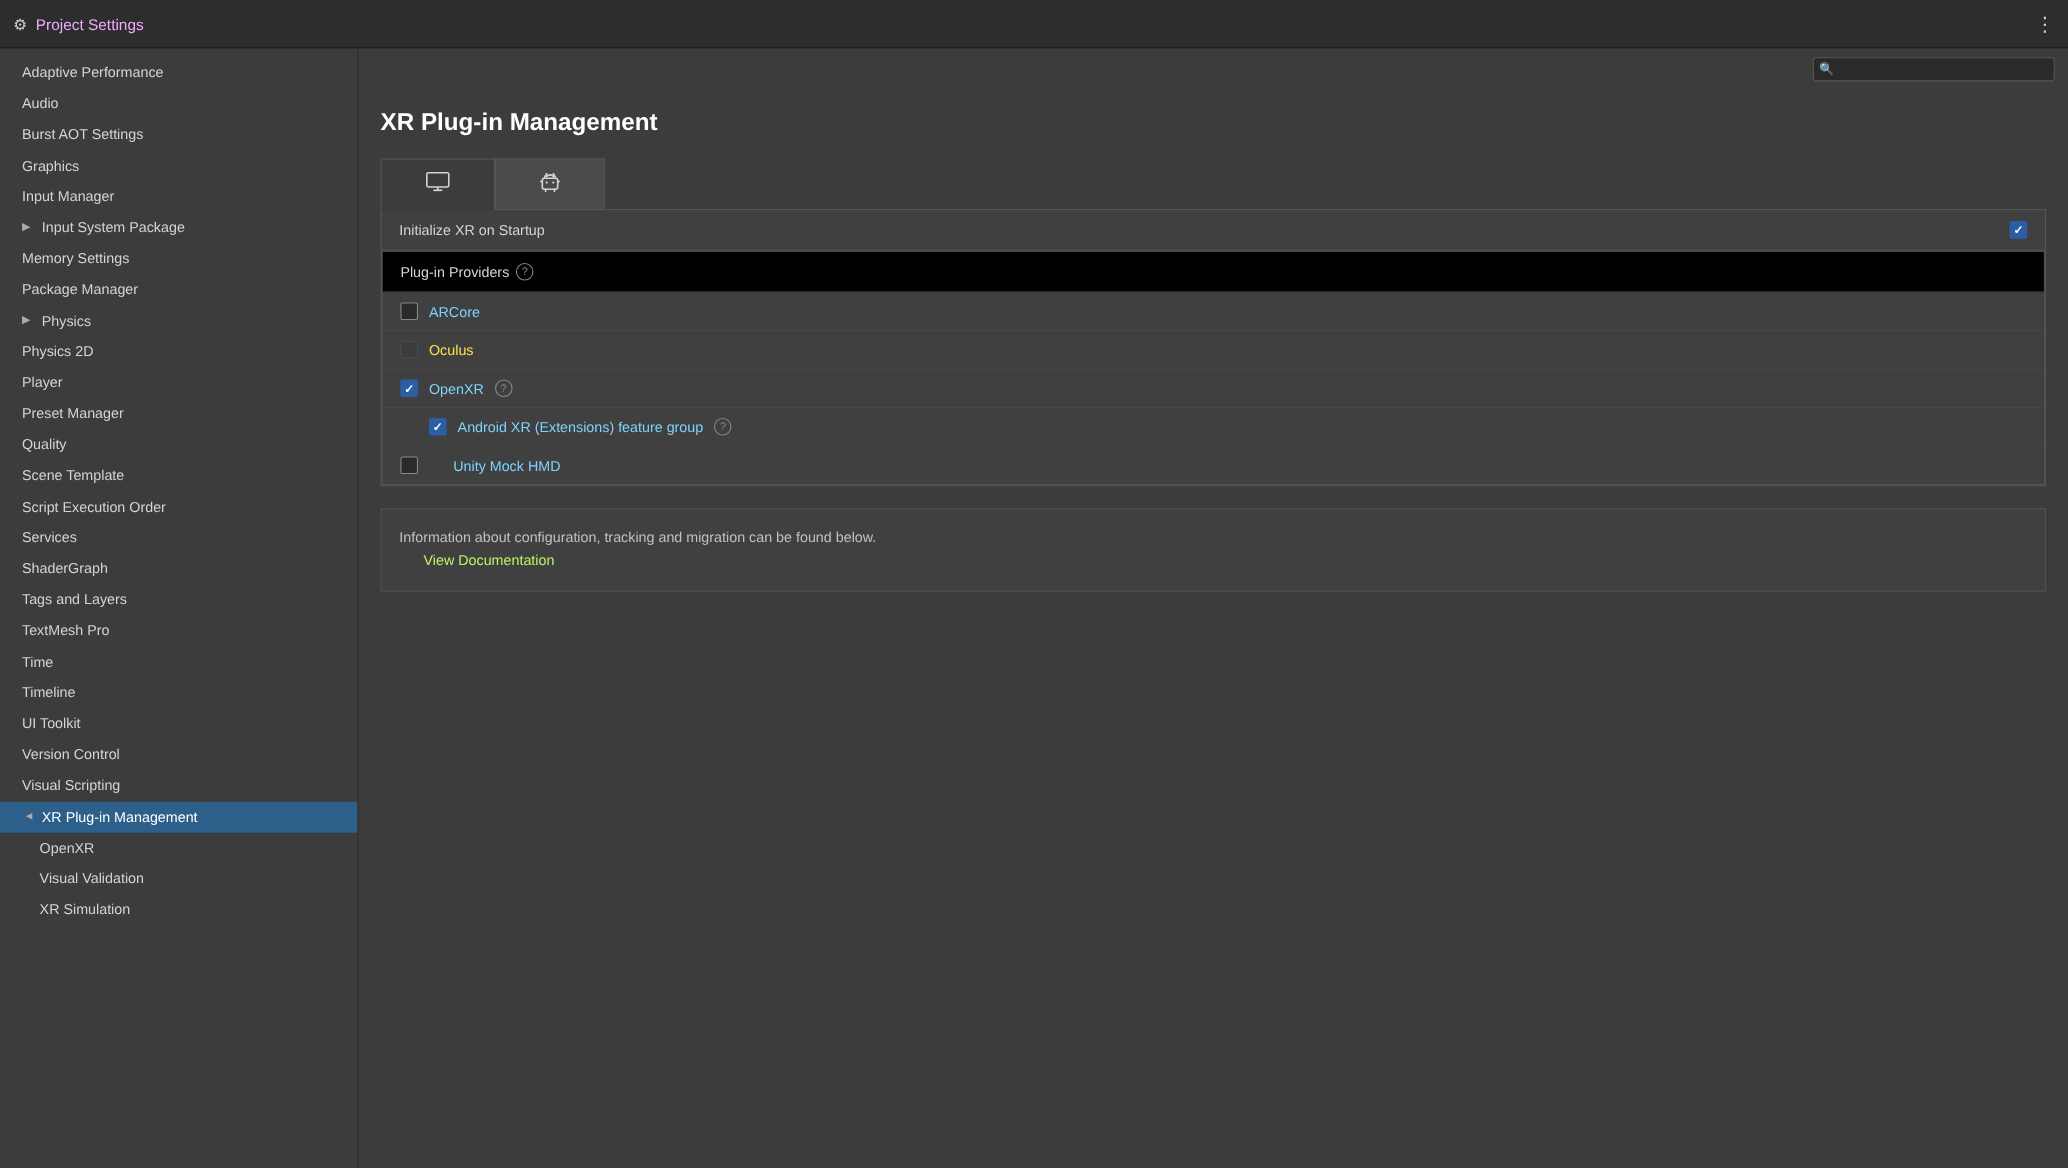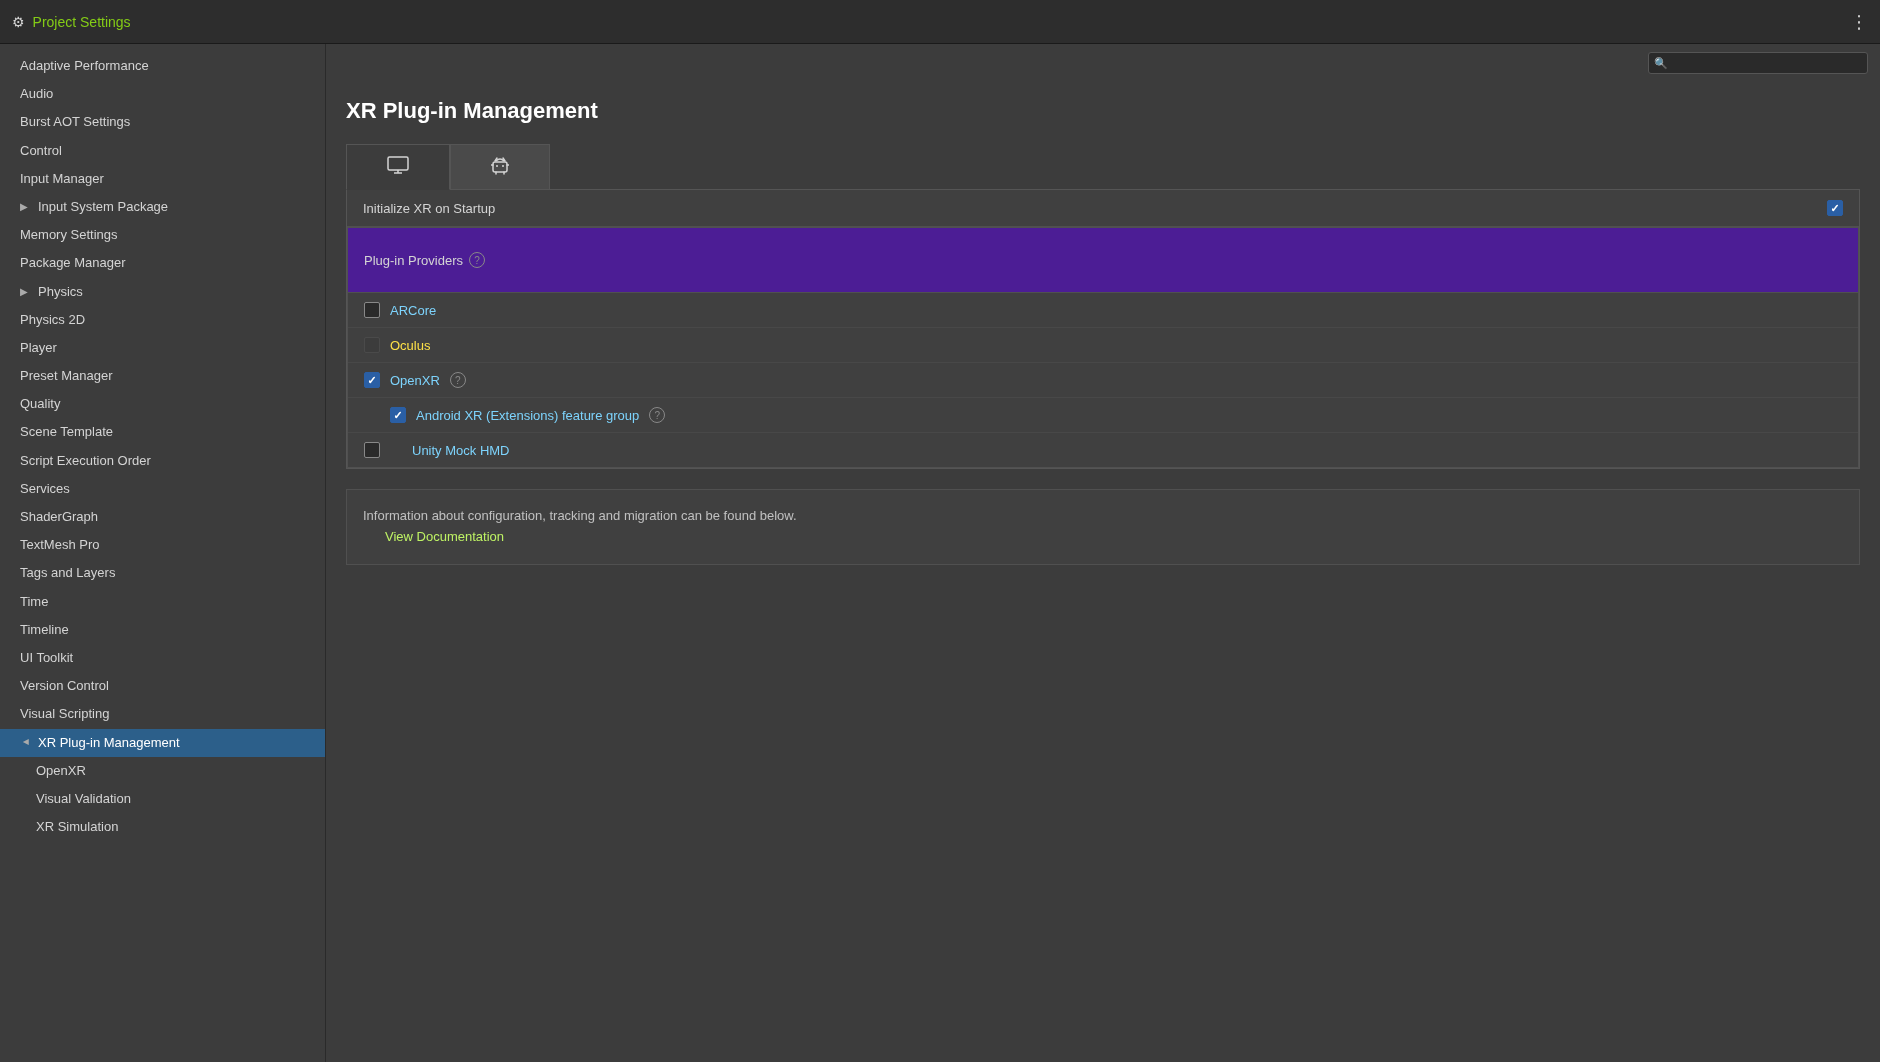--- a/index.html
+++ b/index.html
@@ -30,21 +30,21 @@
       display: flex;
       align-items: center;
       gap: 8px;
     }
     .title-bar-icon {
       font-size: 14px;
       color: #d4d4d4;
     }
     .title-bar-title {
       font-size: 14px;
-      color: #84cc16;
+      color: #f0abfc;
       font-weight: 400;
     }
     .title-bar-menu {
       font-size: 18px;
       color: #d4d4d4;
       cursor: pointer;
     }
 
     
     .main-layout {
@@ -223,22 +223,22 @@
       border-color: #555;
       opacity: 0.5;
     }
 
     
     .providers-section {
       border: 1px solid #505050;
       margin: 0;
     }
     .providers-header {
-      padding: 24px 16px;
-      background: #4c1d95;
+      padding: 10px 16px;
+      background: #000000;
       border-bottom: 1px solid #505050;
       display: flex;
       align-items: center;
       gap: 6px;
       font-size: 13px;
       color: #d4d4d4;
     }
     .help-circle {
       width: 16px;
       height: 16px;
@@ -312,21 +312,21 @@
   <div class="sidebar-item">
         <span>Adaptive Performance</span>
       </div>
       <div class="sidebar-item">
         <span>Audio</span>
       </div>
       <div class="sidebar-item">
         <span>Burst AOT Settings</span>
       </div>
       <div class="sidebar-item">
-        <span>Control</span>
+        <span>Graphics</span>
       </div>
       <div class="sidebar-item">
         <span>Input Manager</span>
       </div>
       <div class="sidebar-item">
         <span class="arrow">▶</span>
         <span>Input System Package</span>
       </div>
       <div class="sidebar-item">
         <span>Memory Settings</span>
@@ -356,24 +356,24 @@
       <div class="sidebar-item">
         <span>Script Execution Order</span>
       </div>
       <div class="sidebar-item">
         <span>Services</span>
       </div>
       <div class="sidebar-item">
         <span>ShaderGraph</span>
       </div>
       <div class="sidebar-item">
+        <span>Tags and Layers</span>
+      </div>
+      <div class="sidebar-item">
         <span>TextMesh Pro</span>
-      </div>
-      <div class="sidebar-item">
-        <span>Tags and Layers</span>
       </div>
       <div class="sidebar-item">
         <span>Time</span>
       </div>
       <div class="sidebar-item">
         <span>Timeline</span>
       </div>
       <div class="sidebar-item">
         <span>UI Toolkit</span>
       </div>

